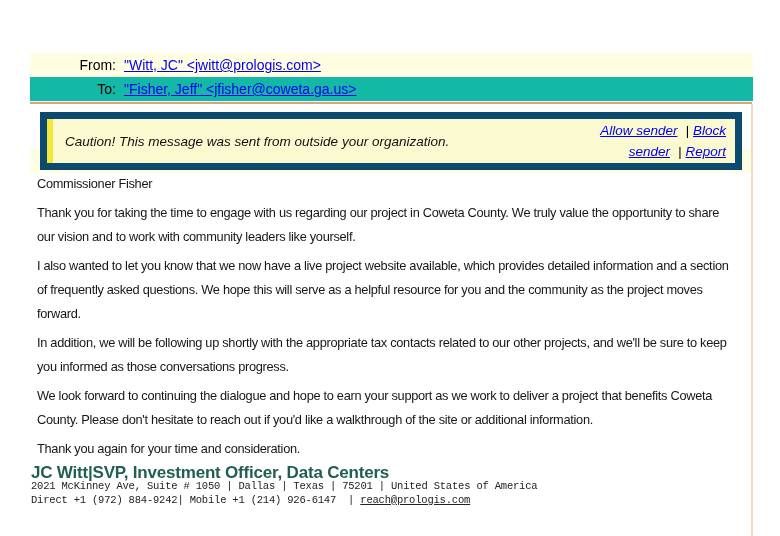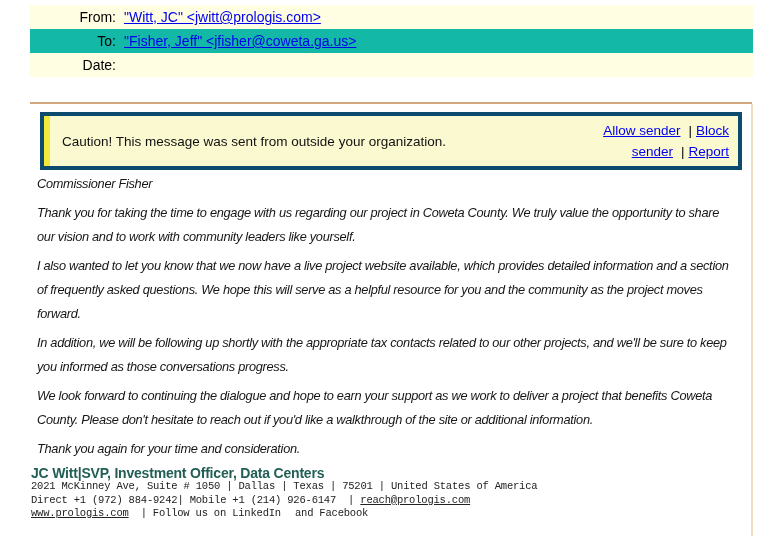--- a/index.html
+++ b/index.html
@@ -2,49 +2,49 @@
 <html><head>
 <meta charset="utf-8">
 <style>
   html,body { margin:0; padding:0; background:#fff; }
   .page { position:relative; width:780px; height:536px; background:#ffffff;
           font-family:"Liberation Sans", sans-serif; overflow:hidden; }
 
   
   .header-table { position:absolute; left:30px; top:5px; width:723px; }
   .hrow { display:flex; height:24px; align-items:center; font-size:14px; color:#000; }
-  .hrow.odd  { background:#FFFDE2; }
+  .hrow.odd  { background:#FFFDE2;margin-top:48px; }
   .hrow.even { background:#14b8a6; }
   .hlabel { width:86px; flex:none; text-align:right; }
   .hvalue { padding-left:8px; white-space:nowrap; }
   a.header-link { color:#0000EE; text-decoration:underline; cursor:pointer; }
 
   .divider { position:absolute; left:30px; top:102px; width:722px; height:2px; background:#cfa87c; }
   .vline   { position:absolute; left:751px; top:104px; width:2px; height:432px; background:#f1ddbd; }
 
   
   .caution { position:absolute; left:40px; top:112px; width:702px; height:58px;
-             box-sizing:border-box; background:#FBF9D0; border:4px solid #0c4a6e;
-             display:flex; align-items:center; }
+             box-sizing:border-box; background:#FBF9D0; border:7px solid #0c4a6e;
+             display:flex; align-items:center;font-style:italic; }
   .caution-bar { width:6px; flex:none; align-self:stretch; background:#F4E73C; }
   .caution-msg { flex:1; padding-left:12px; font-size:13.5px; color:#111; }
   .caution-links { width:172px; flex:none; padding-right:9px; text-align:right;
                    font-size:13.5px; line-height:21px; }
   .caution-links a { color:#0000EE; text-decoration:underline; cursor:pointer; }
   .sep { color:#000; margin:0 4px 0 8px; }
 
   
   .bodytext { position:absolute; left:37px; top:172px; width:708px;
               font-size:12.8px; line-height:24px; letter-spacing:-0.3px; color:#161616; }
-  .bodytext p { margin:0 8px 5px 0;font-style:italic; }
+  .bodytext p { margin:0 8px 5px 0; }
   a.site-link { color:#7B929F; text-decoration:underline; cursor:pointer; }
 
   
   .signature { margin-left:-6px; margin-top:3px; line-height:normal; }
-  .sig-name { font-size:14px; font-weight:bold; color:#215E54; line-height:14px; letter-spacing:-0.2px; }
+  .sig-name { font-size:17px; font-weight:bold; color:#215E54; line-height:14px; letter-spacing:-0.2px; }
   .sig-line { font-size:10.5px; color:#222; line-height:13.5px; letter-spacing:-0.2px;font-family:Liberation Mono, monospace; }
   .sig-line a { color:#222; text-decoration:underline; cursor:pointer; }
   .g12 { margin-left:12px; } .g14 { margin-left:14px; } .g16 { }
 </style>
 </head>
 <body>
 
 <div class="page">
 
   <div class="header-table">
@@ -79,19 +79,16 @@
     <p>In addition, we will be following up shortly with the appropriate tax contacts related to our other projects, and we'll be sure to keep you informed as those conversations progress.</p>
     <p>We look forward to continuing the dialogue and hope to earn your support as we work to deliver a project that benefits Coweta County. Please don't hesitate to reach out if you'd like a walkthrough of the site or additional information.</p>
     <p>Thank you again for your time and consideration.</p>
 
     <div class="signature">
       <div class="sig-name">JC Witt|SVP, Investment Officer, Data Centers</div>
       <div class="sig-line">2021 McKinney Ave, Suite # 1050 | Dallas | Texas | 75201 | United States of America</div>
       <div class="sig-line">
         <span>Direct +1 (972) 884-9242</span><span class="g16">| Mobile +1 (214) 926-6147</span><span class="g12">|</span> <a>reach@prologis.com</a>
       </div>
-      <div class="sig-line">
-        <a>www.prologis.com</a><span class="g12">| Follow us on LinkedIn</span><span class="g14">and Facebook</span>
-      </div>
     </div>
   </div>
 
 </div>
 
 </body></html>

